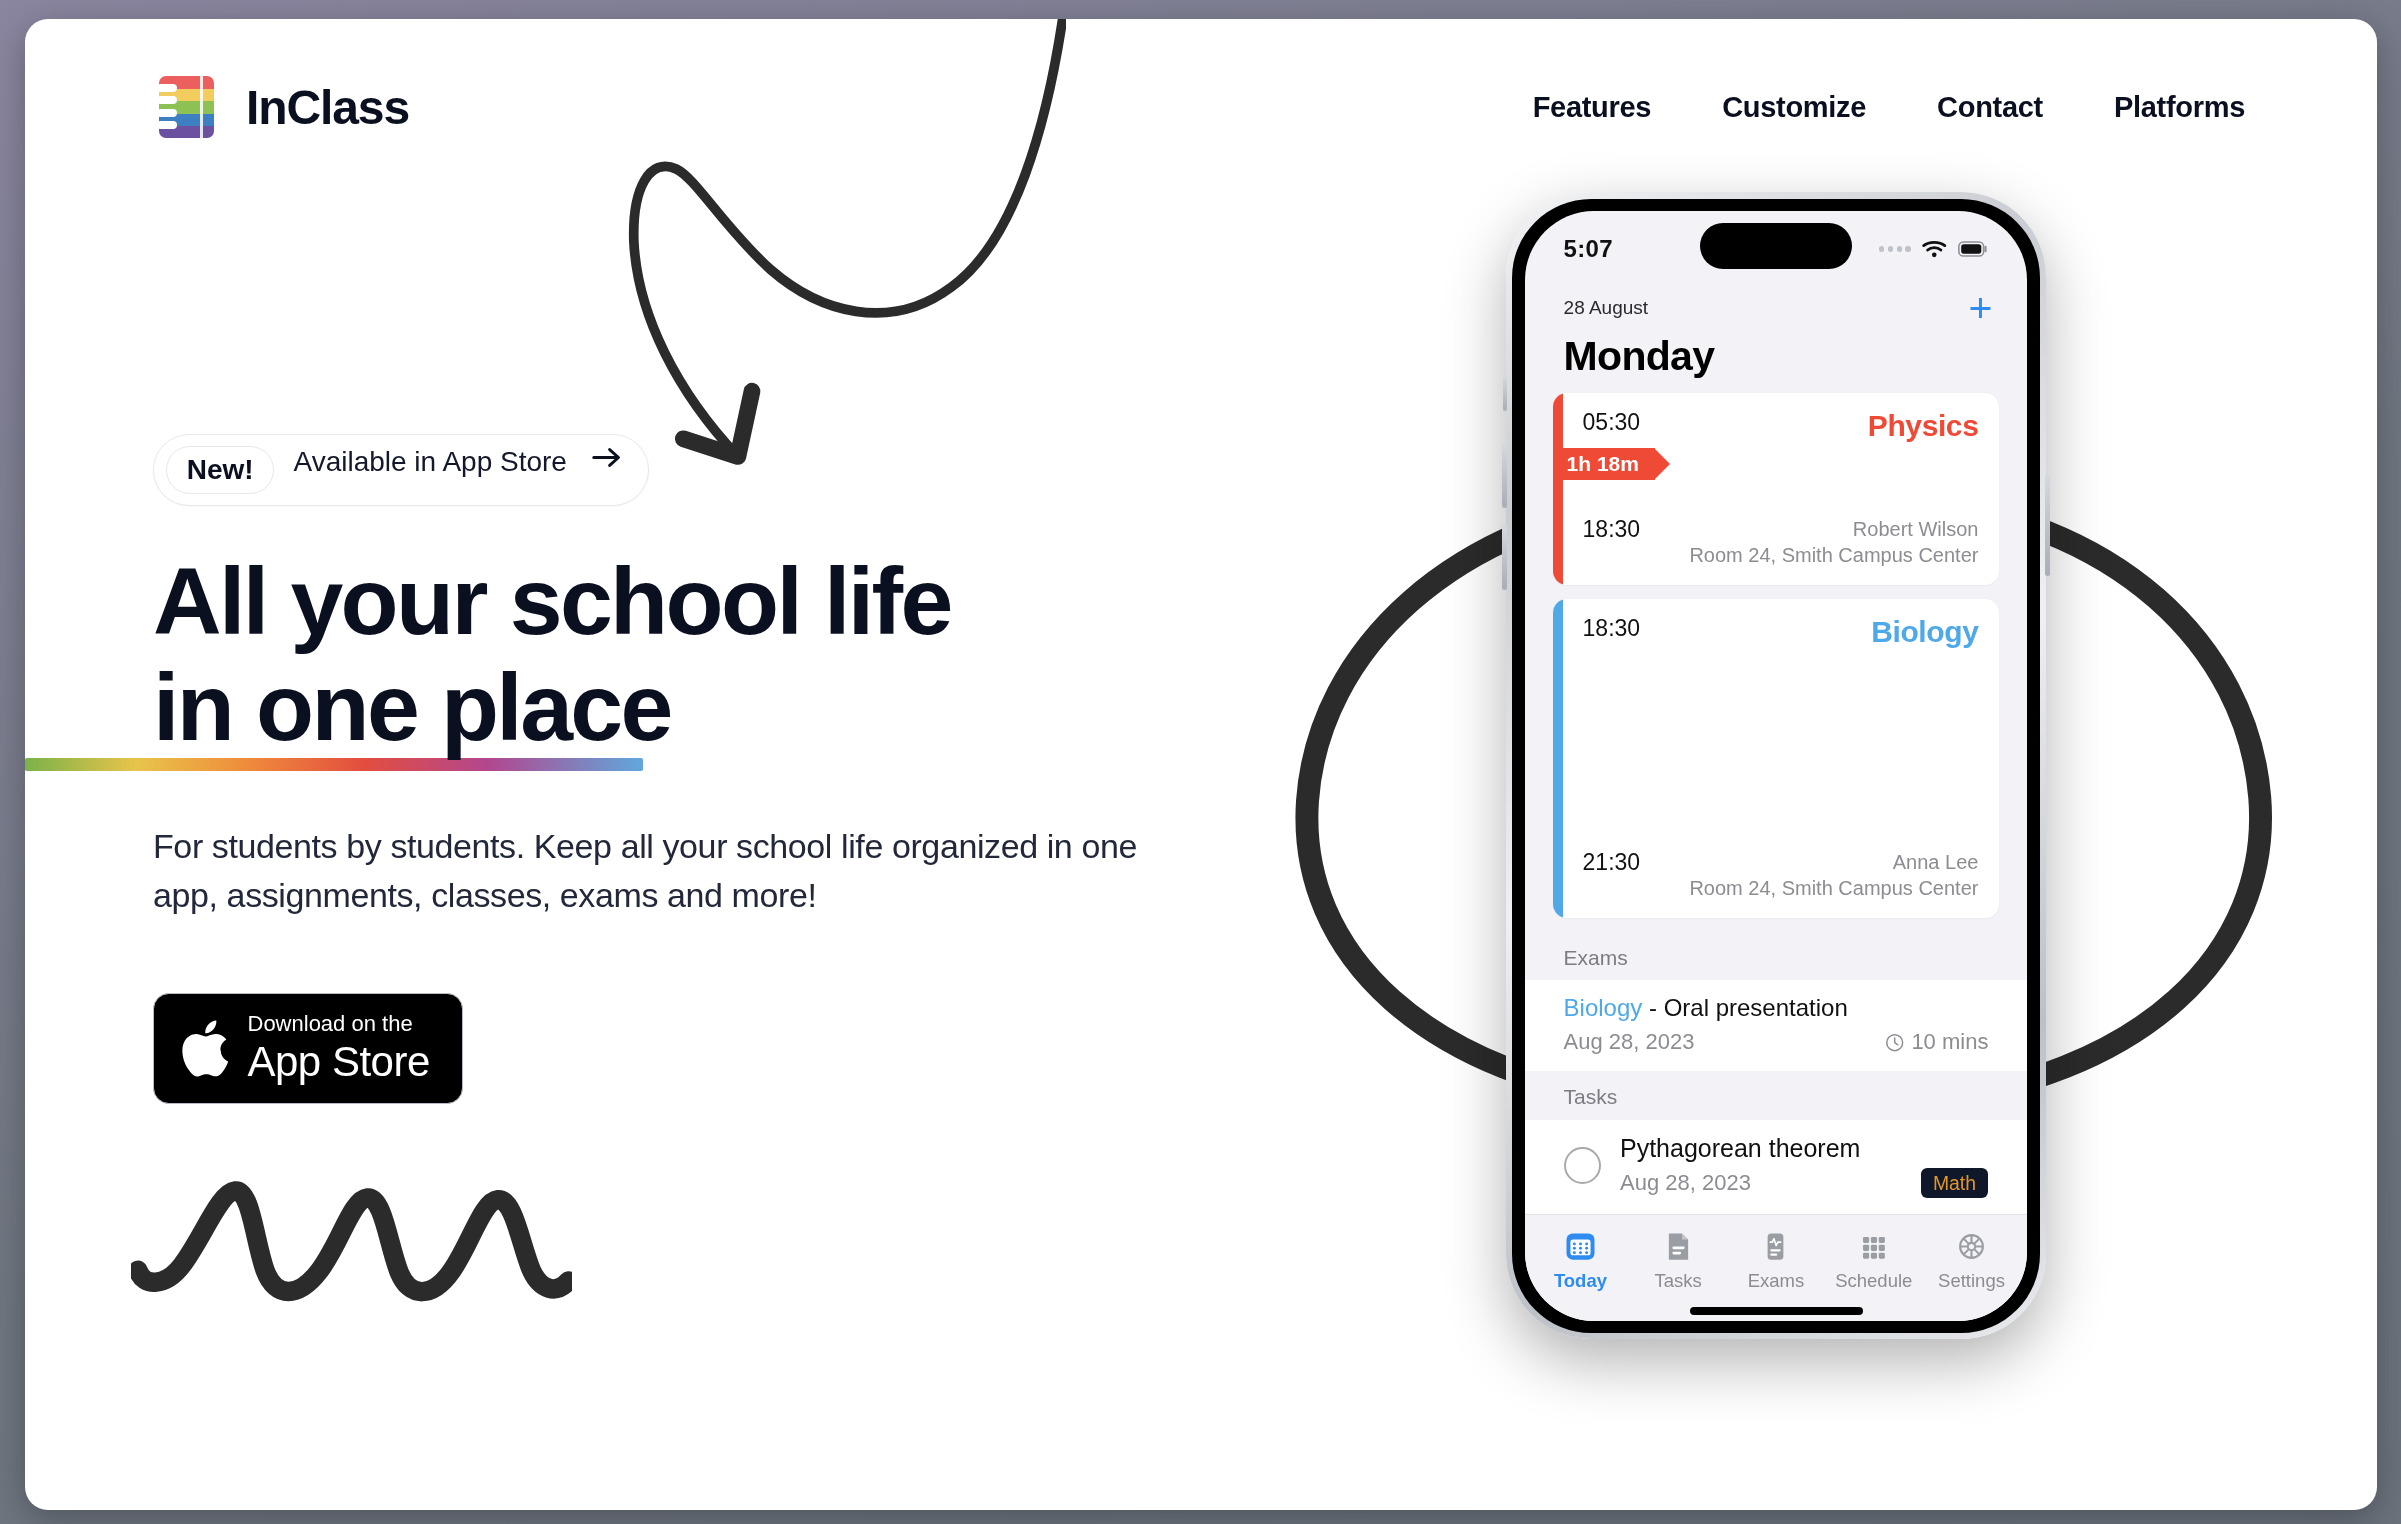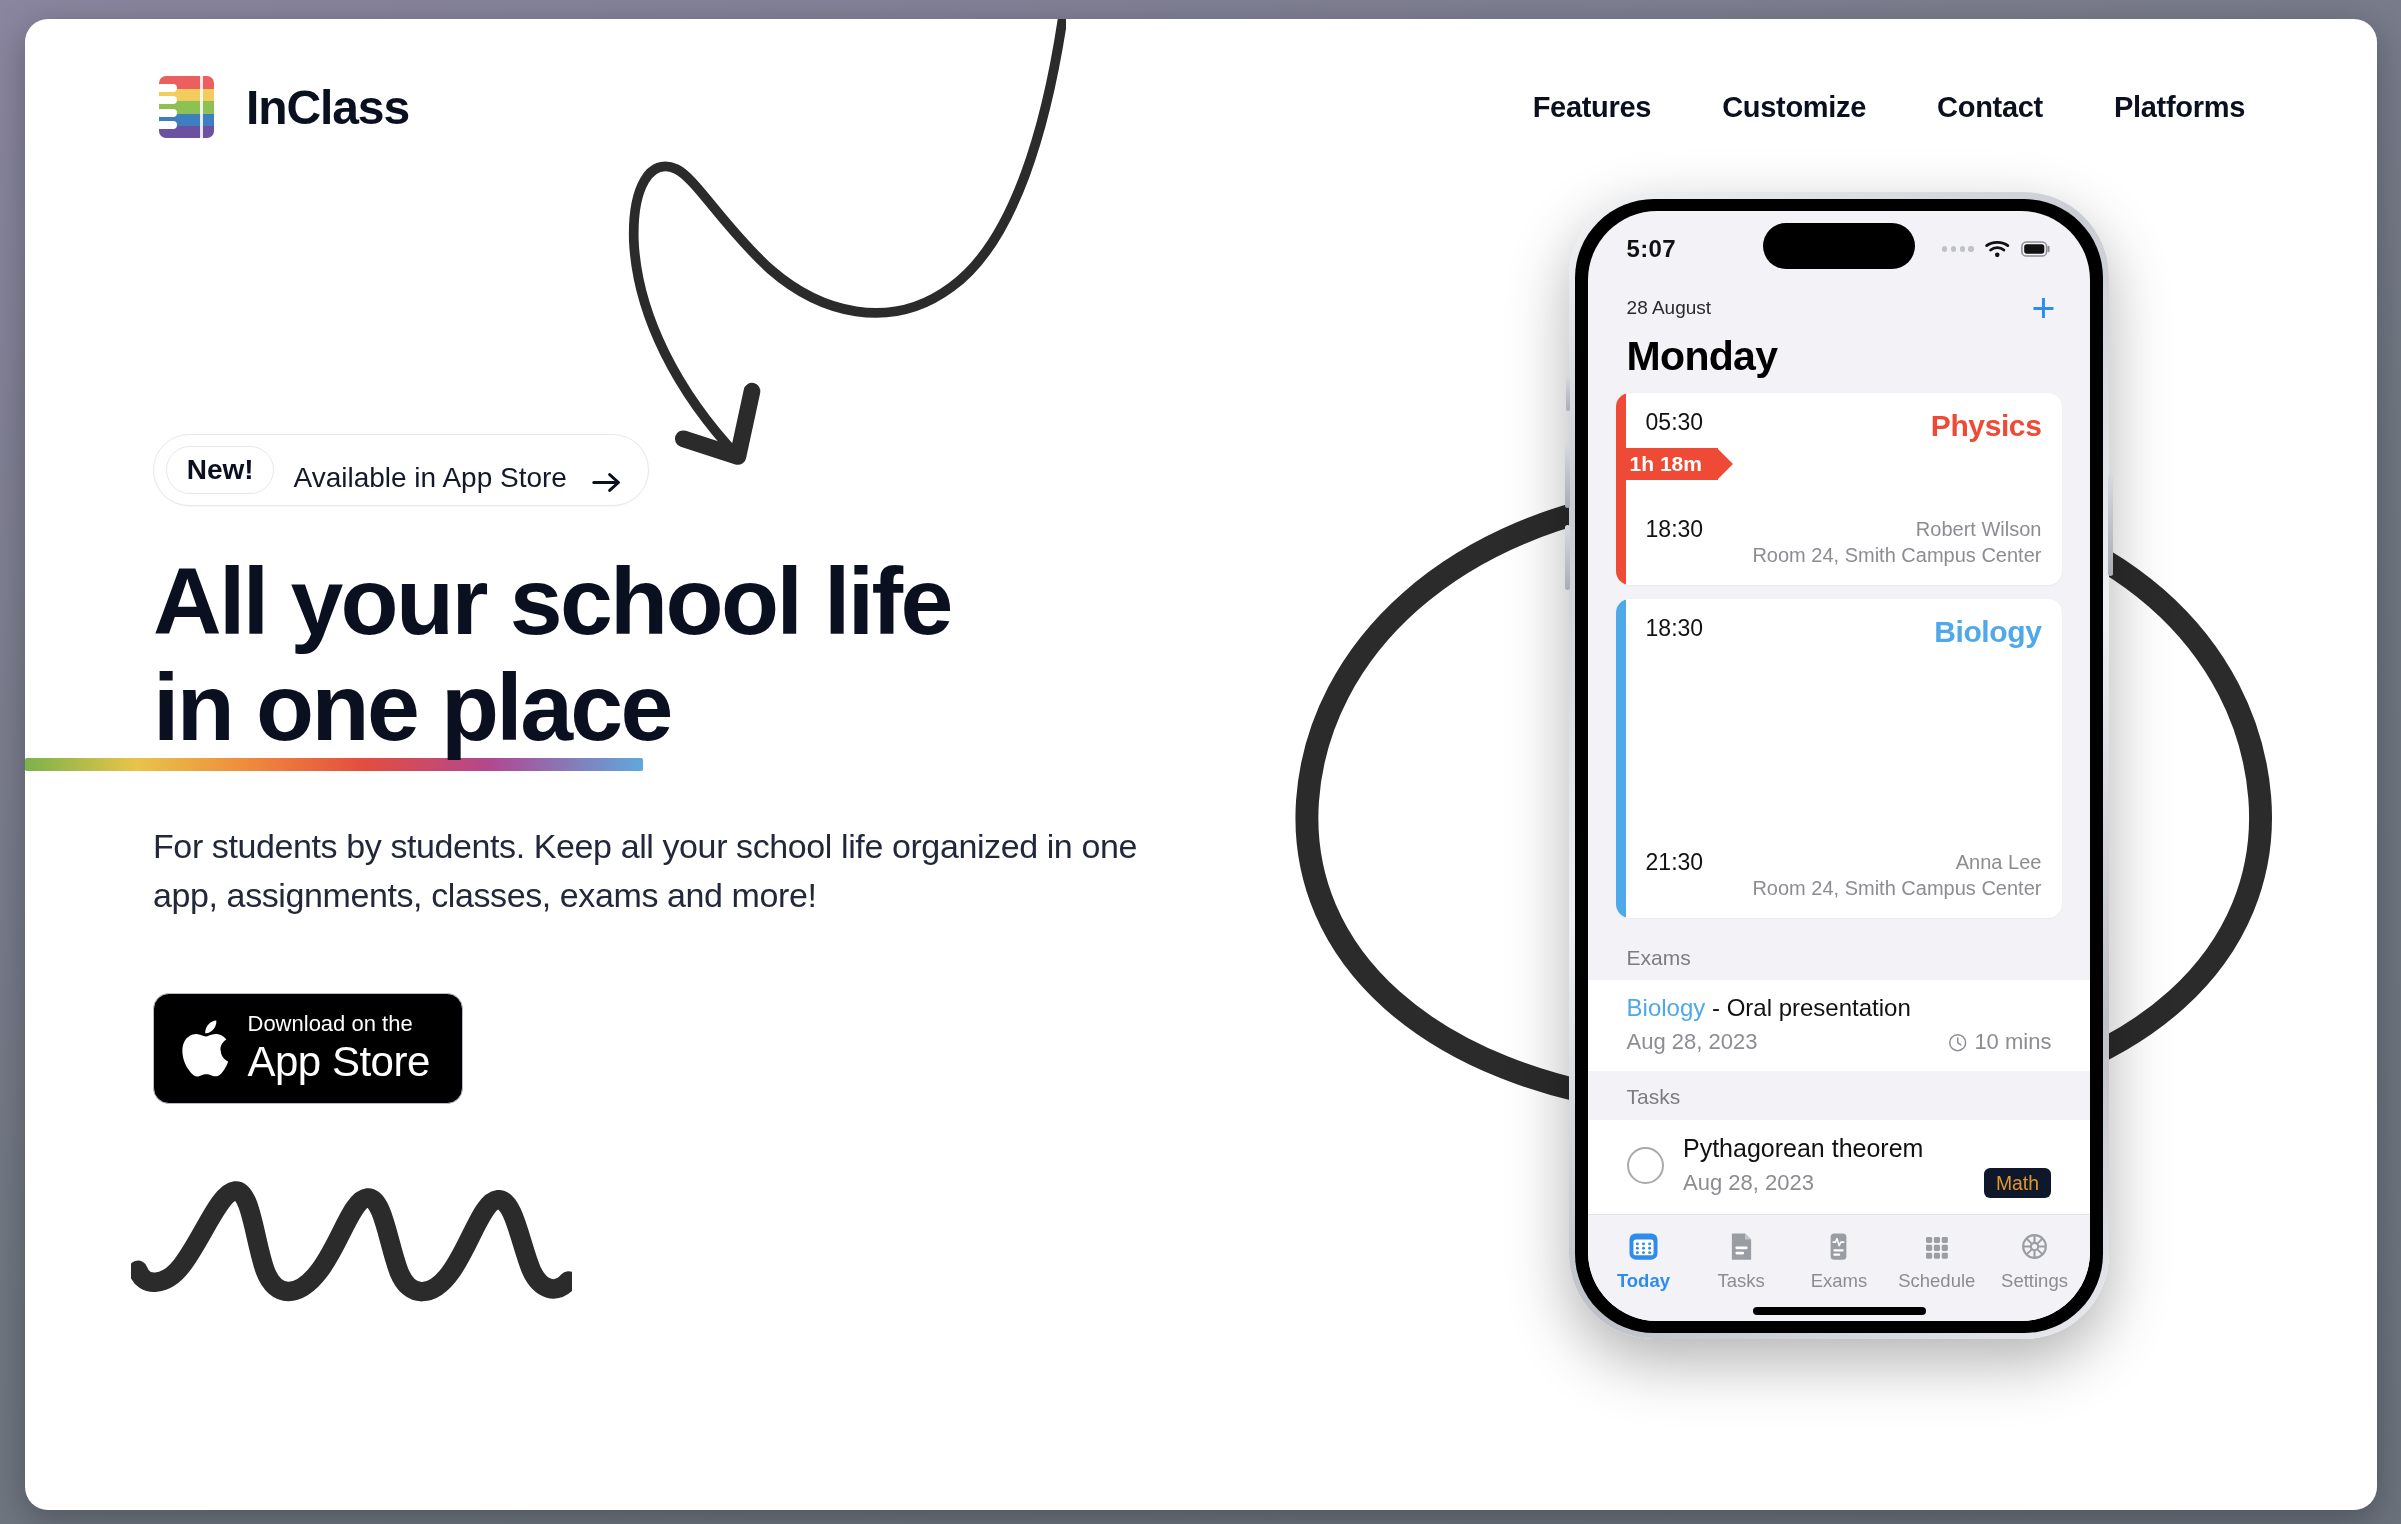--- a/index.html
+++ b/index.html
@@ -53,21 +53,21 @@
   .doodle { position: absolute; pointer-events: none; z-index: 5; }
   #doodle-arrow { left: 547px; top: -14px; width: 494px; height: 529px; }
   #doodle-squiggle { left: 106px; top: 1147px; width: 441px; height: 168px; }
   #doodle-circle { left: 1270px; top: 468px; width: 979px; height: 626px; z-index: 3; }
 
   
   #hero-left {
     position: absolute; left: 128px; top: 415px; width: 1103px; z-index: 20;
   }
   #announcement-pill {
-    display: inline-flex; align-items: flex-end; gap: 19.4px;
+    display: inline-flex; align-items: flex-start; gap: 19.4px;
     border: 1.8px solid #e6e8ef; border-radius: 881px;
     padding: 10.6px 26.5px 10.6px 12.4px; background: #fff;
     box-shadow: 0 0.9px 1.8px rgba(0,0,0,.03);
   }
   #announcement-pill .new-chip {
     border: 1.8px solid #e6e8ef; border-radius: 881px;
     padding: 7px 19.4px; font-size: 28px; font-weight: 600; color: #0b1020;
     background: #fff;
   }
   #announcement-pill .pill-text {
@@ -99,21 +99,21 @@
     background: #000; border-radius: 16px;
     padding: 19.4px 32px 19.4px 26.5px; border: 1.8px solid #b9bcc6;
     cursor: pointer;
   }
   #appstore-button .as-text { display: flex; flex-direction: column; line-height: 1; }
   #appstore-button .as-small { color: #fff; font-size: 22px; margin-bottom: 6.2px; font-weight: 400; }
   #appstore-button .as-big { color: #fff; font-size: 42px; font-weight: 500; letter-spacing: -0.5px; }
 
   
   #phone-mockup {
-    position: absolute; left: 1544px; top: 173px;
+    position: absolute; left: 1481px; top: 173px;
     width: 540px; height: 1147px; z-index: 25;
   }
   #phone-frame {
     position: absolute; inset: 0;
     border-radius: 85px;
     background: linear-gradient(150deg,#f3f4f6 0%, #c9ccd2 22%, #eef0f3 50%, #bcc0c7 78%, #e9ebef 100%);
     padding: 6.2px;
     box-shadow: 0 23px 62px rgba(0,0,0,.30);
   }
   #phone-bezel {

